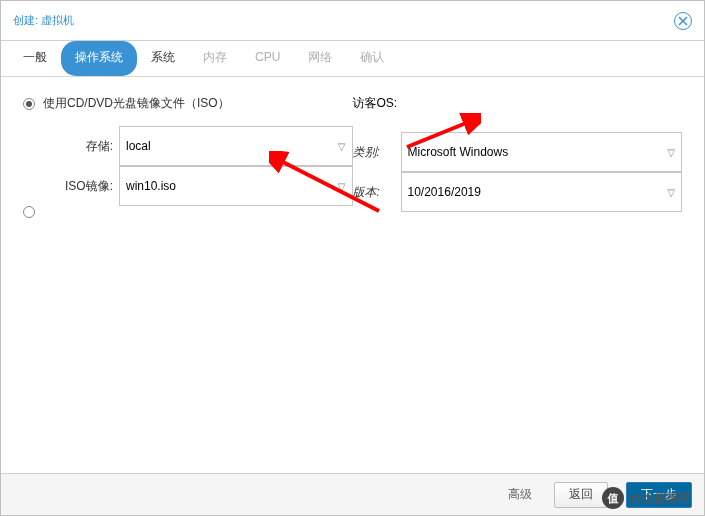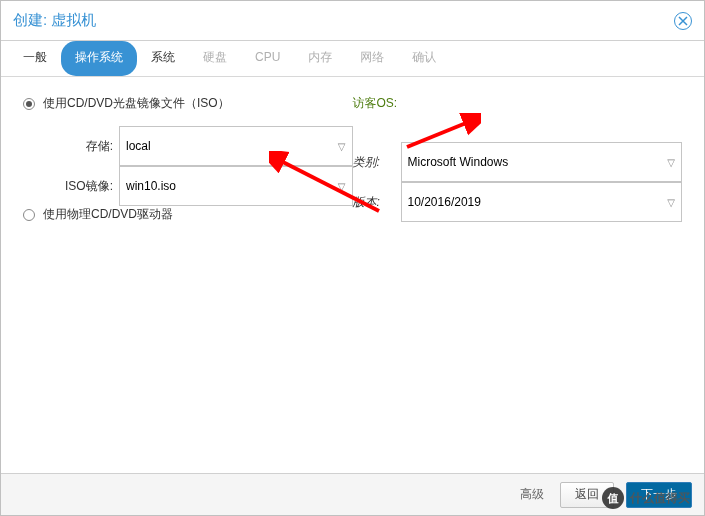--- a/index.html
+++ b/index.html
@@ -1,37 +1,37 @@
 <!DOCTYPE html>
 <html><head>
 <meta charset="utf-8">
 <style>
 *{margin:0;padding:0;box-sizing:border-box;font-family:"Microsoft YaHei",sans-serif;font-size:12px;}
 body{background:#fff;}
 .dialog{width:705px;height:516px;border:1px solid #c0c0c0;background:#fff;position:relative;}
 .header{height:40px;border-bottom:1px solid #d0d0d0;display:flex;align-items:center;padding:0 12px;justify-content:space-between;}
-.title{color:#3892d4;font-size:15px;}
+.title{color:#3892d4;font-size:11px;}
 .close-icon{width:18px;height:18px;border:1.5px solid #3892d4;border-radius:50%;display:flex;align-items:center;justify-content:center;color:#3892d4;cursor:pointer;font-size:12px;line-height:1;}
 .tabs{height:36px;border-bottom:1px solid #d8d8d8;display:flex;align-items:stretch;padding:0 8px;}
 .tab{padding:0 14px;display:flex;align-items:center;color:#333;cursor:pointer;border-bottom:3px solid transparent;}
 .tab.active{background:#3892d4;color:#fff;border-radius:15px;}
 .tab.disabled{color:#b0b0b0;}
 .body{padding:18px 22px;display:flex;}
 .col{flex:1;}
 .radio-row{display:flex;align-items:center;margin-bottom:14px;color:#333;}
 .radio{width:12px;height:12px;border:1px solid #888;border-radius:50%;margin-right:8px;display:flex;align-items:center;justify-content:center;}
 .radio.selected::after{content:"";width:6px;height:6px;background:#555;border-radius:50%;}
 .form-row{display:flex;align-items:center;margin-bottom:0;margin-left:20px;}
 .form-label{width:70px;text-align:right;color:#333;margin-right:6px;}
 .combo{flex:1;height:40px;border:1px solid #c5c5c5;background:#fff;display:flex;align-items:center;justify-content:space-between;padding:0 6px;cursor:pointer;position:relative;}
 .combo .chev{color:#888;font-size:10px;}
 .right-col .form-row{margin-left:0;}
 .right-col .form-label{width:42px;text-align:left;font-style:italic;}
-.guest-title{margin-bottom:30px;color:#4d7c0f;}
-.footer{position:absolute;bottom:0;left:0;right:0;height:42px;background:#f5f5f5;border-top:1px solid #d0d0d0;display:flex;align-items:center;justify-content:flex-end;padding:0 12px;gap:12px;}
+.guest-title{margin-bottom:20px;color:#000000;}
+.footer{position:absolute;bottom:0;left:0;right:0;height:42px;background:#f5f5f5;border-top:1px solid #d0d0d0;display:flex;align-items:center;justify-content:flex-end;padding:0 12px;gap:18px;}
 .btn{height:26px;padding:0 14px;border:1px solid #bfbfbf;background:linear-gradient(#fff,#eee);cursor:pointer;border-radius:2px;color:#444;font-family:Liberation Serif, serif;}
 .btn.primary{background:#0369a1;color:#fff;border-color:#2f7db8;}
 .arrow{position:absolute;pointer-events:none;}
 .watermark{position:absolute;bottom:6px;right:14px;display:flex;align-items:center;gap:6px;color:#555;font-size:15px;font-weight:bold;opacity:.9;}
 .watermark .logo{width:22px;height:22px;background:#333;color:#fff;border-radius:50%;display:flex;align-items:center;justify-content:center;font-size:11px;}
 </style>
 </head>
 <body>
 
 <div class="dialog">
@@ -41,23 +41,22 @@
       <svg width="10" height="10" viewBox="0 0 10 10">
           <path d="M1 1 L9 9 M9 1 L1 9" stroke="#3892d4" stroke-width="1.5"></path>
         </svg>
     </div>
   </div>
 
   <div class="tabs">
     <div class="tab">一般</div>
     <div class="tab active">操作系统</div>
     <div class="tab">系统</div>
-    <div class="tab disabled">硬盘</div>
+    <div class="tab disabled">内存</div>
     <div class="tab disabled">CPU</div>
-    <div class="tab disabled">内存</div>
     <div class="tab disabled">网络</div>
     <div class="tab disabled">确认</div>
   </div>
 
   <div class="body">
     <div class="col">
       <div class="radio-row">
         <span class="radio selected"></span>
         <span>使用CD/DVD光盘镜像文件（ISO）</span>
       </div>
@@ -70,21 +69,20 @@
       </div>
       <div class="form-row">
         <div class="form-label">ISO镜像:</div>
         <div class="combo">
           <span>win10.iso</span>
           <span class="chev">▽</span>
         </div>
       </div>
       <div class="radio-row">
         <span class="radio"></span>
-        <span>使用物理CD/DVD驱动器</span>
       </div>
     </div>
 
     <div class="col right-col">
       <div class="guest-title">访客OS:</div>
       <div class="form-row">
         <div class="form-label">类别:</div>
         <div class="combo">
           <span>Microsoft Windows</span>
           <span class="chev">▽</span>

